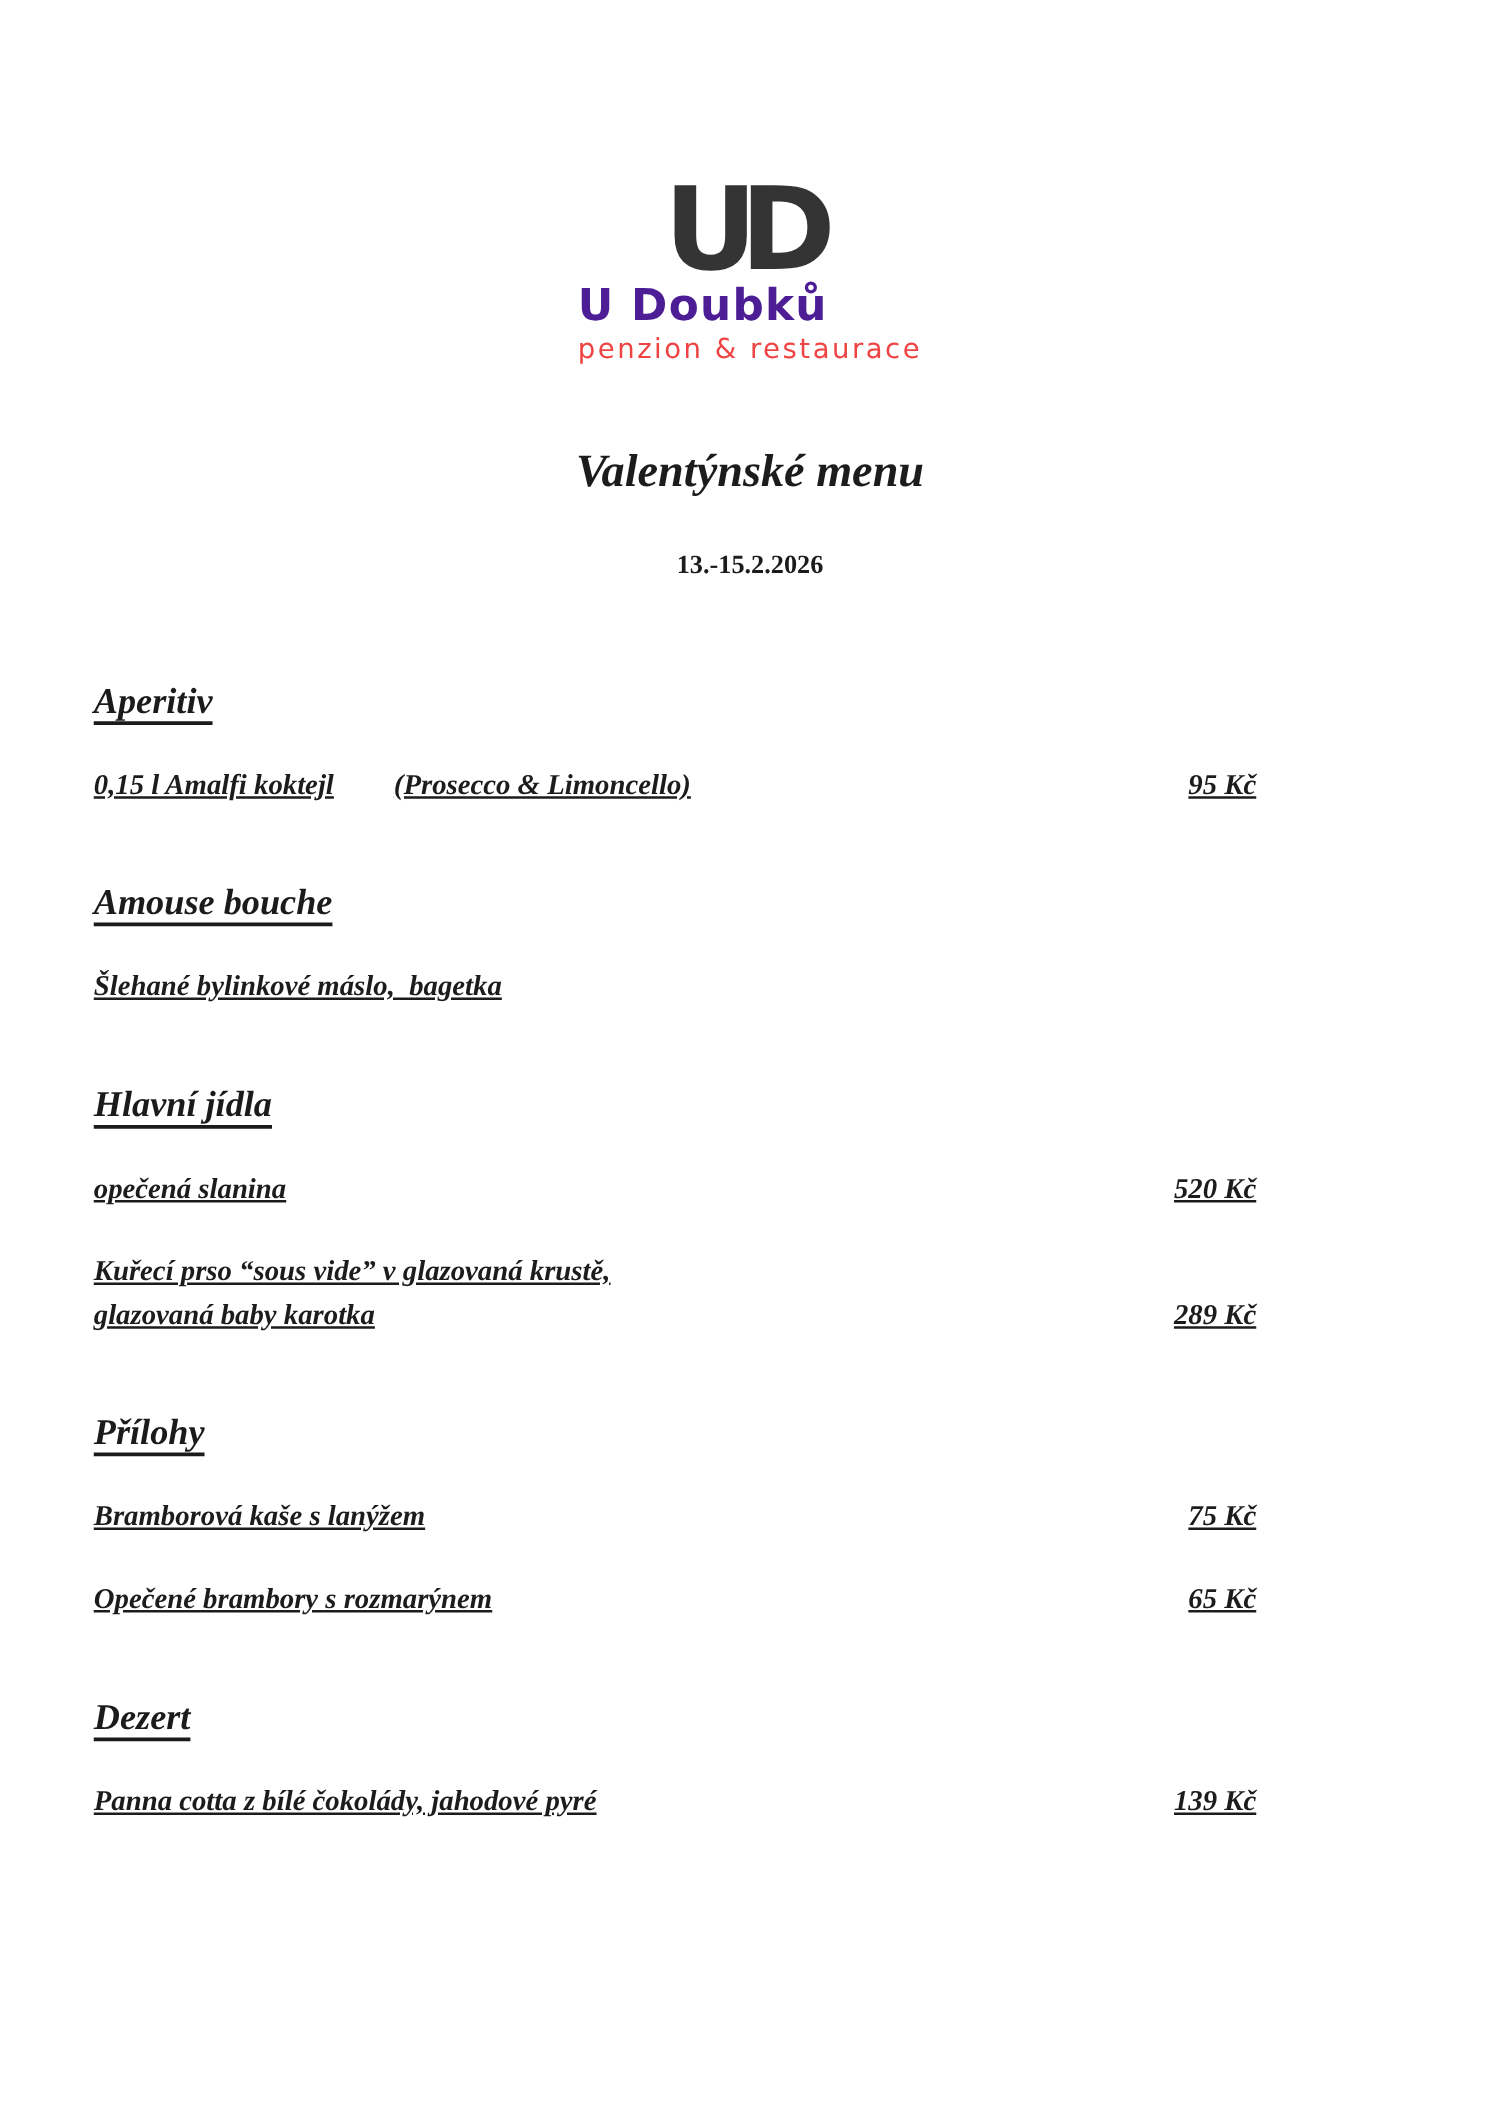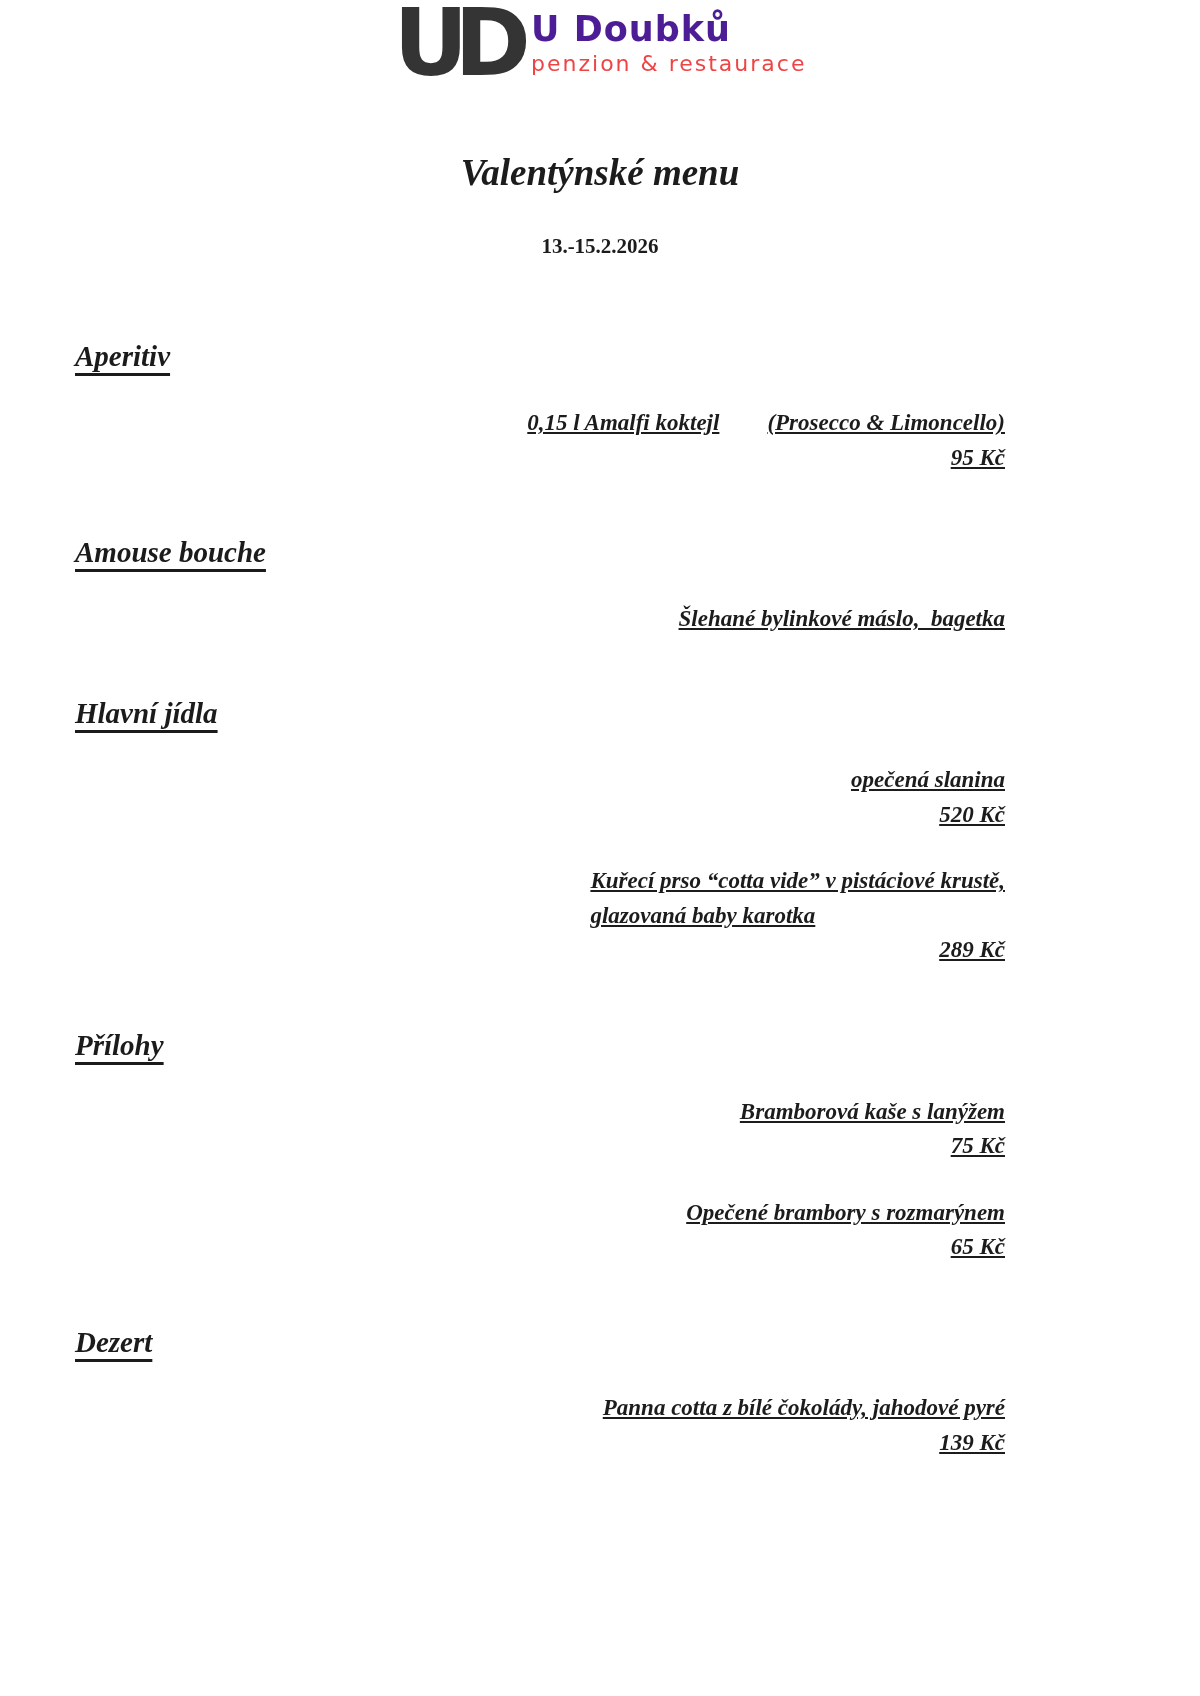--- a/index.html
+++ b/index.html
@@ -12,20 +12,22 @@
     font-family: "Liberation Serif", serif;
     color: #1c1c1c;
     overflow: hidden;
   }
 
   
   .logo-row {
     display: flex;
     justify-content: center;
     align-items: center;
+    padding-top: 140px;
+    flex-direction: column;
   }
   .logo-mark {
     font-family: "DejaVu Sans", sans-serif;
     font-weight: 900;
     font-size: 92px;
     line-height: 0.95;
     letter-spacing: -0.15em;
     color: #343434;
     padding-right: 14px;
   }
@@ -79,21 +81,20 @@
   }
   .item {
     display: flex;
     justify-content: space-between;
     align-items: flex-end;
     margin-top: 32px;
     font-size: 23px;
     font-weight: bold;
     font-style: italic;
     line-height: 1.5;
-    flex-direction: column;
   }
   .item-name { display: flex; flex-direction: column; white-space: pre-wrap; }
   .item-name.with-detail { flex-direction: row; gap: 48px; }
   .item-price { white-space: nowrap; }
 </style>
 </head>
 <body>
 
 <div class="page">
 
@@ -113,21 +114,21 @@
           <div class="item-name with-detail"><span class="line">0,15 l Amalfi koktejl</span><span class="detail">(Prosecco &amp; Limoncello)</span></div>
           <div class="item-price">95 Kč</div>
         </div></div>
       <div class="section"><div class="section-heading">Amouse bouche</div><div class="item">
           <div class="item-name"><span class="line">Šlehané bylinkové máslo,  bagetka</span></div>
         </div></div>
       <div class="section"><div class="section-heading">Hlavní jídla</div><div class="item">
           <div class="item-name"><span class="line">opečená slanina</span></div>
           <div class="item-price">520 Kč</div>
         </div><div class="item">
-          <div class="item-name"><span class="line">Kuřecí prso “cotta vide” v pistáciové krustě,</span><span class="line">glazovaná baby karotka</span></div>
+          <div class="item-name"><span class="line">Kuřecí prso “sous vide” v glazovaná krustě,</span><span class="line">glazovaná baby karotka</span></div>
           <div class="item-price">289 Kč</div>
         </div></div>
       <div class="section"><div class="section-heading">Přílohy</div><div class="item">
           <div class="item-name"><span class="line">Bramborová kaše s lanýžem</span></div>
           <div class="item-price">75 Kč</div>
         </div><div class="item">
           <div class="item-name"><span class="line">Opečené brambory s rozmarýnem</span></div>
           <div class="item-price">65 Kč</div>
         </div></div>
       <div class="section"><div class="section-heading">Dezert</div><div class="item">

